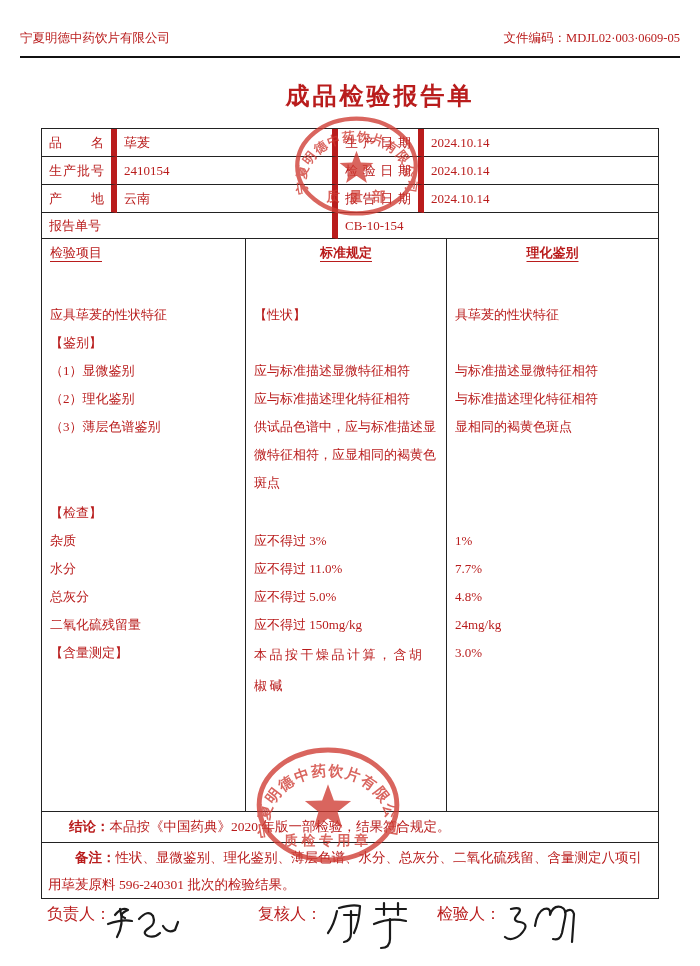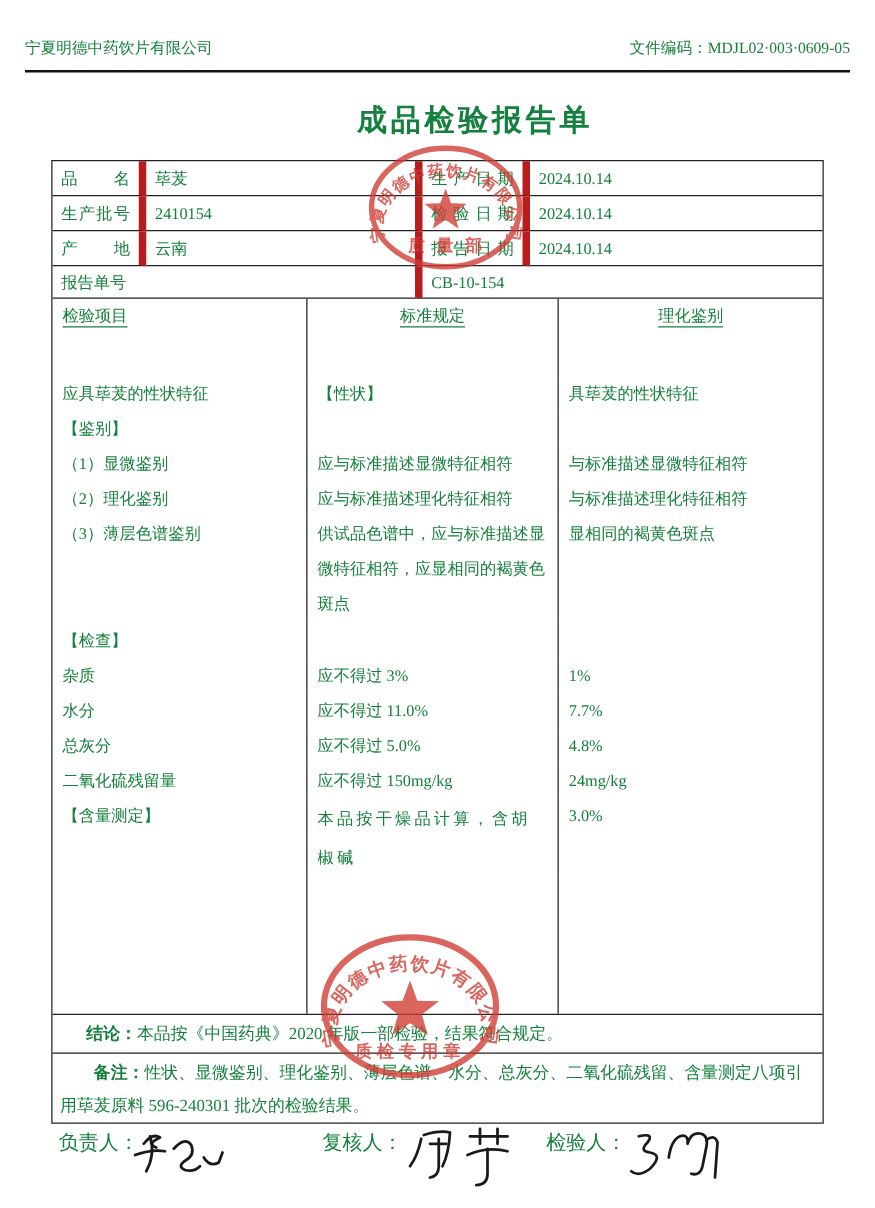--- a/index.html
+++ b/index.html
@@ -1,19 +1,19 @@
 <!DOCTYPE html>
 <html lang="zh"><head>
 <meta charset="utf-8">
 <style>
   html,body{margin:0;padding:0;}
   body{background:#ffffff;}
   .page{
     position:relative;width:700px;height:966px;background:#fff;overflow:hidden;
-    font-family:"Liberation Serif","DejaVu Serif",serif;color:#15803d;
+    font-family:"Liberation Serif","DejaVu Serif",serif;color:#b91c1c;
   }
   
   .doc-header{
     position:absolute;left:20px;top:30px;width:660px;
     display:flex;justify-content:space-between;align-items:flex-end;
     font-size:12.5px;border-bottom:2px solid #111;padding-bottom:9px;
   }
   .doc-title{
     position:absolute;left:0;top:80px;width:100%;text-align:center;
     font-size:24px;font-weight:bold;letter-spacing:3px;padding-left:30px;
@@ -29,21 +29,21 @@
   .info-grid .cell.r4{height:25px;line-height:25px;}
   .spread{text-align:justify;text-align-last:justify;}
   .main-grid{
     display:grid;grid-template-columns:204px 201px 211px;
     grid-template-rows:62px 28px 28px 28px 28px 86px 28px 28px 28px 28px 28px 64px auto;
     height:572px;font-size:13px;
   }
   .main-grid .mcell{padding:0 8px;line-height:28px;overflow:hidden;}
   .main-grid .c1,.main-grid .c2{border-right:1px solid #222;}
   .mh{padding-top:10px;line-height:30px;}
-  .mh.center{text-align:center;}
+  .mh.center{text-align:center;font-weight:bold;}
   .mh u{text-decoration:underline;text-underline-offset:4px;}
   .wrap{white-space:normal;}
   .assay-line1{letter-spacing:2.5px;}
   .conclusion-row{border-top:1px solid #222;height:30px;font-size:13.5px;}
   .conclusion-row p,.remark-row p{margin:0;text-indent:2em;}
   .conclusion-row p{line-height:30px;}
   .remark-row{border-top:1px solid #222;height:55px;font-size:13.5px;padding:0 6px;}
   .remark-row p{line-height:27px;padding-top:1px;}
   .bold{font-weight:bold;}
   

